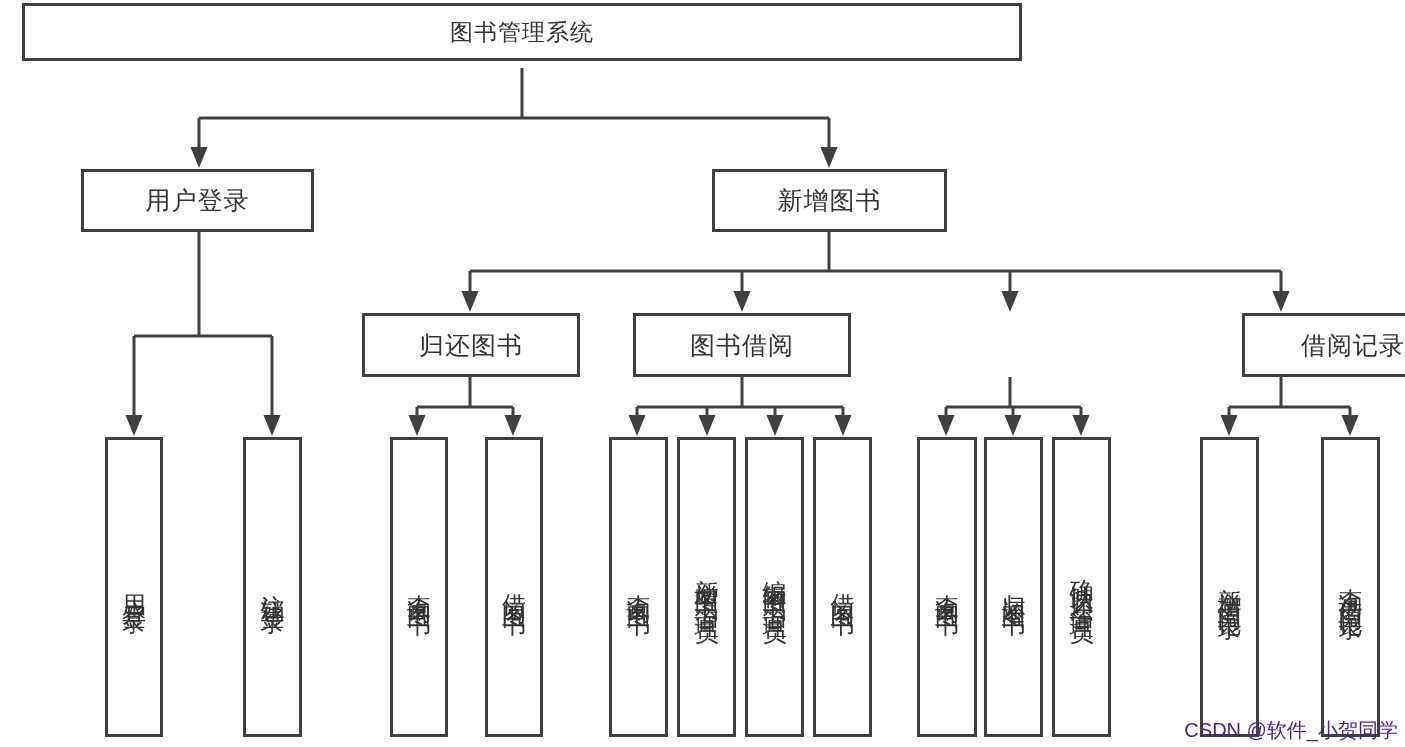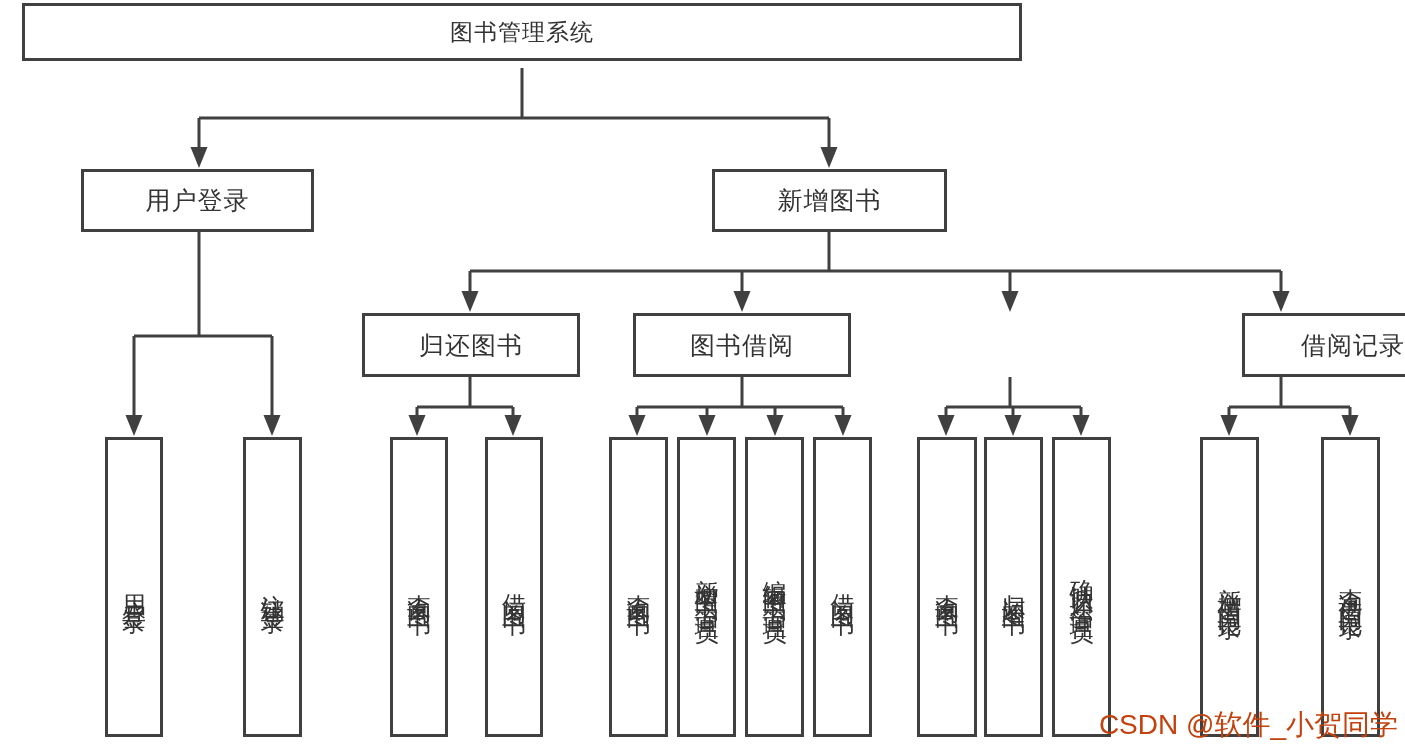--- a/index.html
+++ b/index.html
@@ -28,22 +28,22 @@
     writing-mode:vertical-rl;
     text-orientation:mixed;
     font-size:24px;
     letter-spacing:6px;
     line-height:1;
     top:437px;width:58px;height:300px;
   }
   .watermark{
     position:absolute;
     right:7px;bottom:3px;
-    font-size:28px;
-    color:#c2410c;
+    font-size:20px;
+    color:#4c1d95;
     z-index:2;
     white-space:nowrap;
   }
 </style>
 </head>
 <body>
 
 <div class="canvas">
 
   <svg class="wires" width="1405" height="747" viewBox="0 0 1405 747" aria-hidden="true">

